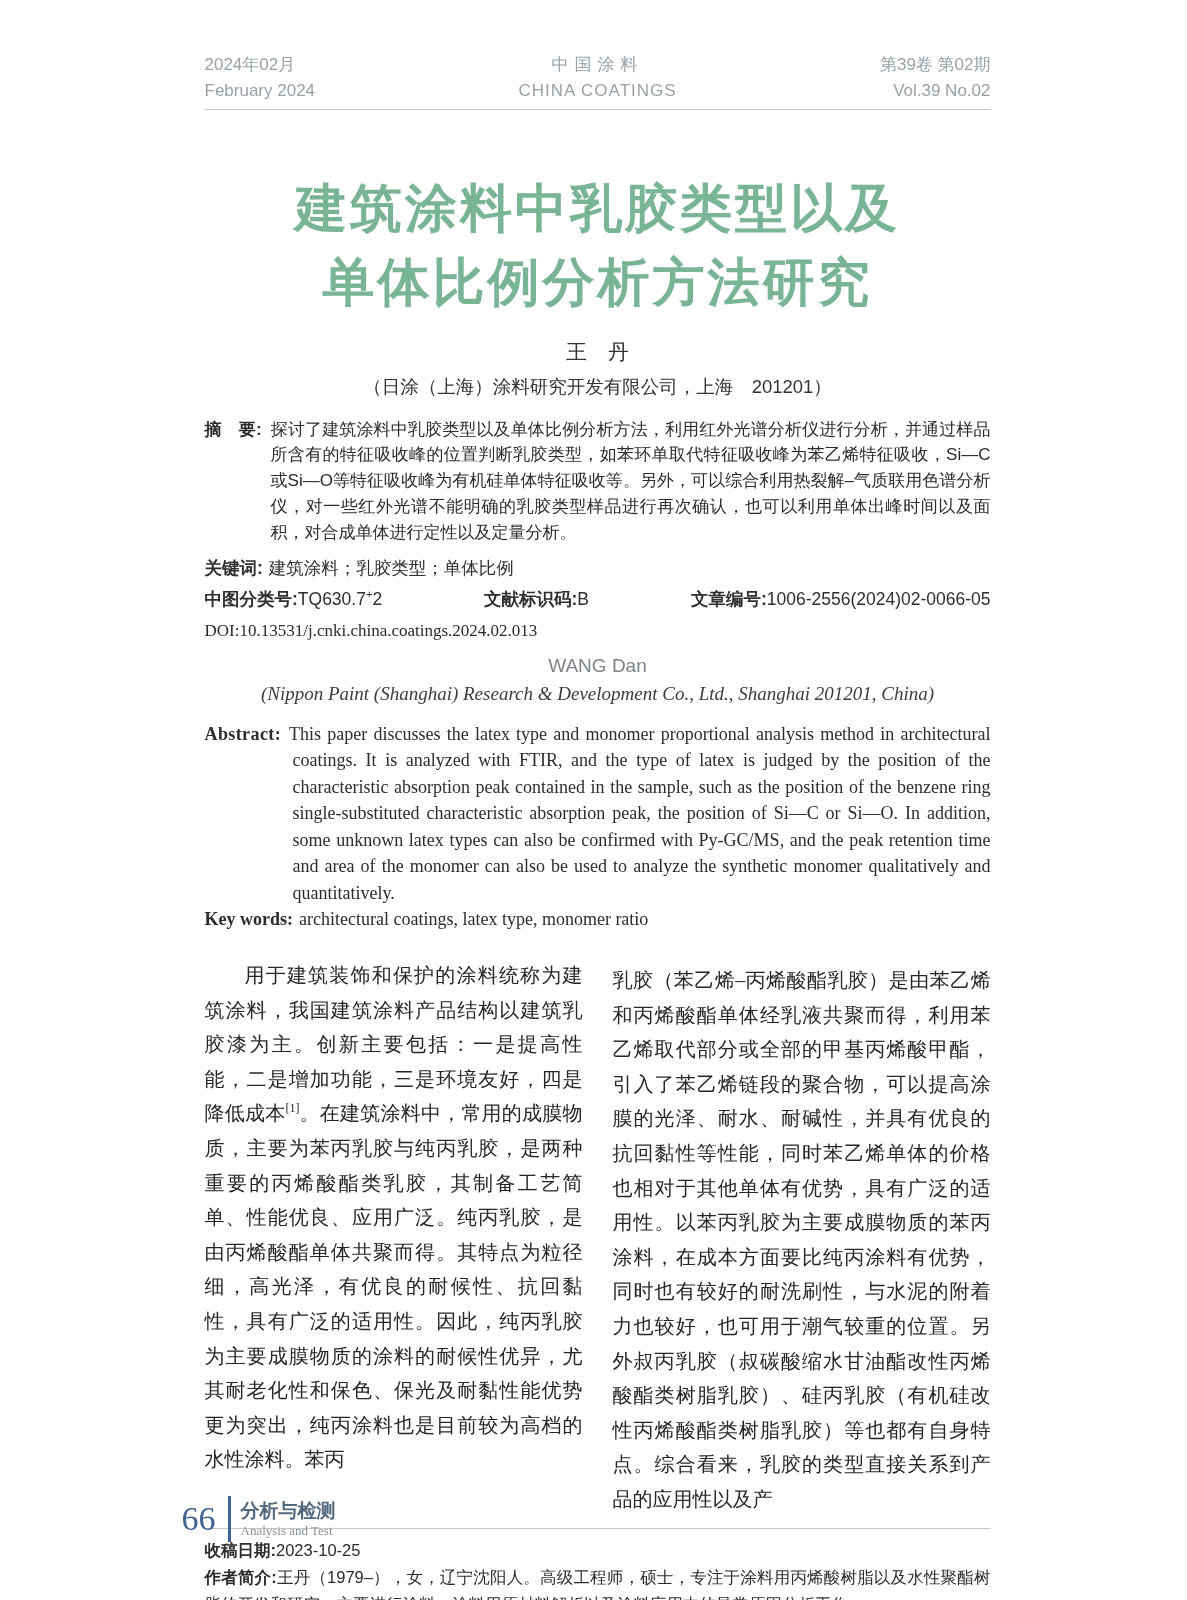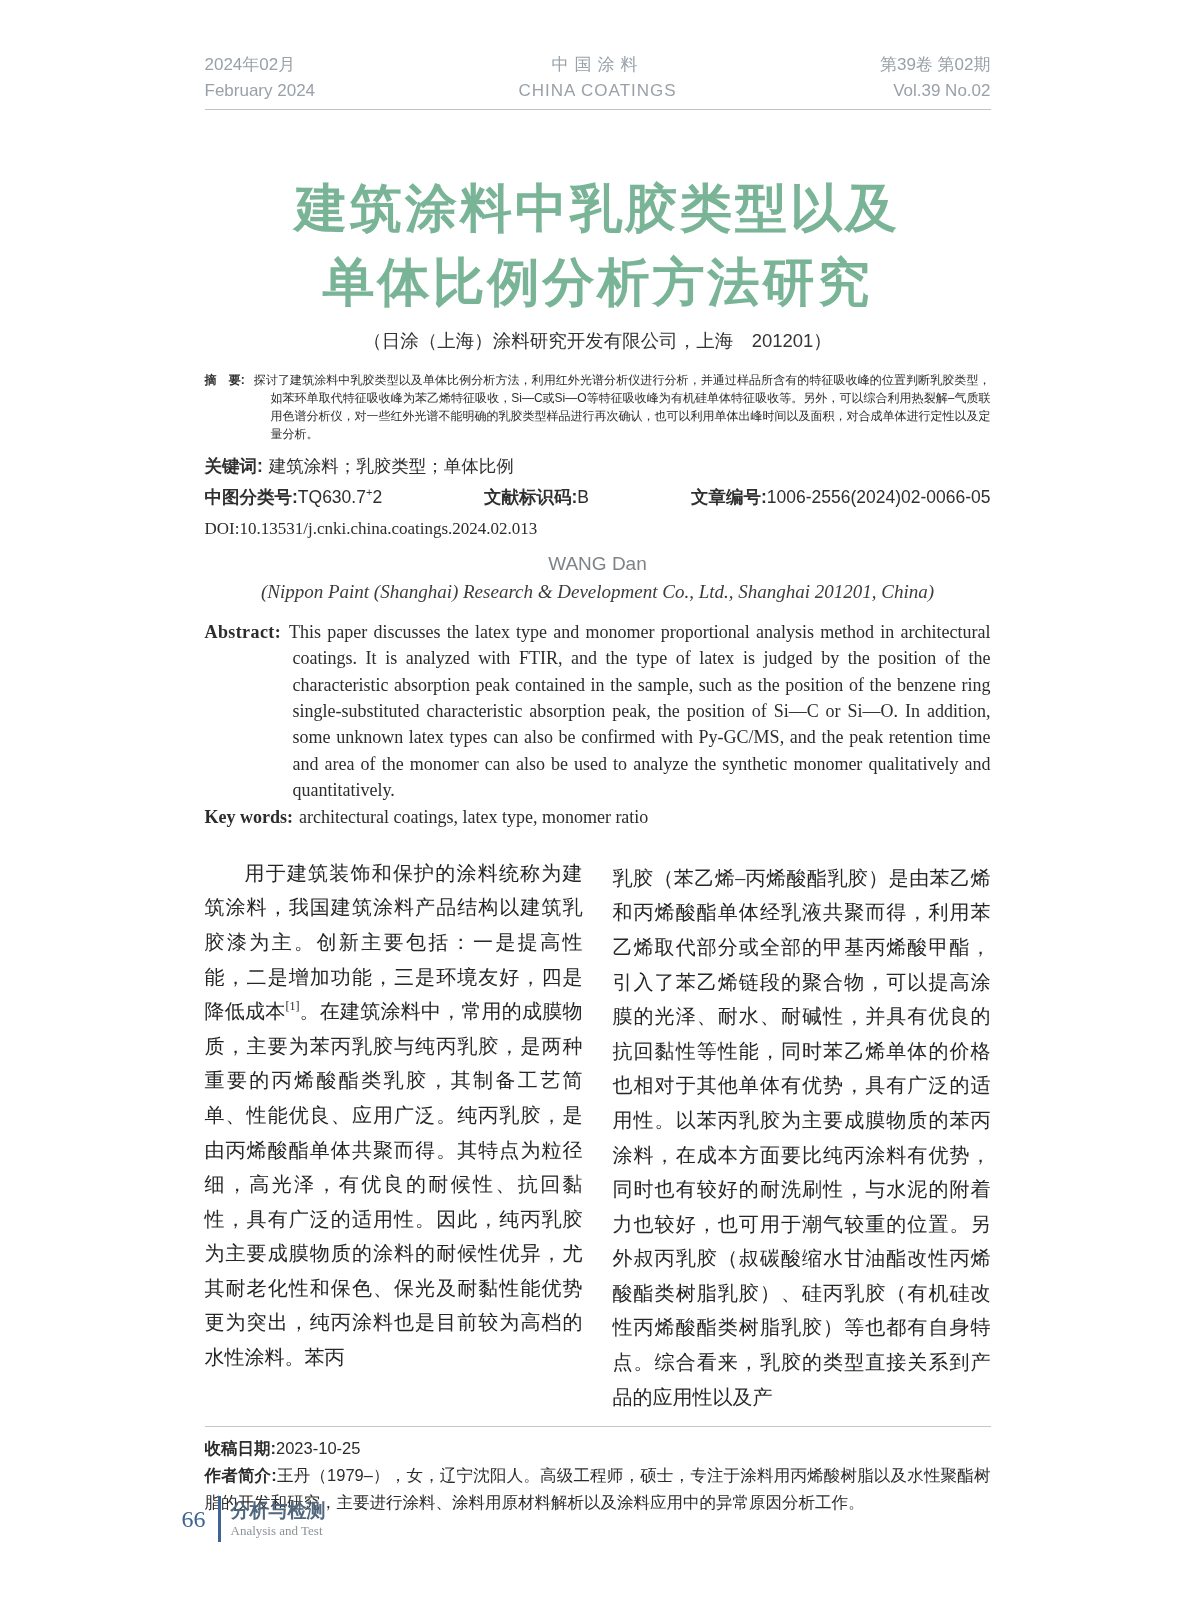--- a/index.html
+++ b/index.html
@@ -22,21 +22,21 @@
   .jheader .h-right { text-align:right; }
   .rule { border:none; border-top:1px solid #bfc4c8; margin-top:6px; }
 
   
   .title-zh { margin-top:62px; text-align:center; color:#79b497;
     font-size:52px; font-weight:800; line-height:1.42; letter-spacing:3px; }
   .author-zh { margin-top:18px; text-align:center; font-size:21px; color:#333; }
   .affil-zh { margin-top:8px; text-align:center; font-size:18.5px; color:#333; }
 
   
-  .abs-zh { margin-top:18px; font-size:12px; line-height:1.52;
+  .abs-zh { margin-top:18px; font-size:17px; line-height:1.52;
     text-align:justify; padding-left:66px; text-indent:-66px; color:#2c2c2c; }
   .lbl { font-weight:700; }
   .abs-zh .lbl { margin-right:9px; }
   .kw-zh { margin-top:10px; font-size:17.5px; }
   .kw-zh .lbl { margin-right:6px; }
   .class-row { margin-top:7px; display:flex; justify-content:space-between;
     font-size:17.5px; }
   .class-row sup { font-size:11px; }
   .doi { margin-top:10px; font-size:17px;
     font-family:"Liberation Serif","DejaVu Serif",serif; color:#2c2c2c; }
@@ -73,21 +73,21 @@
   
   .rule2 { margin-top:12px; border-top:1px solid #c3c7ca; }
   .footnote { margin-top:8px; font-size:16.5px; line-height:1.62;
     text-align:justify; color:#2c2c2c; }
   .footnote .lbl { font-weight:700; }
 
   
   .page-footer { position:absolute; left:112px; top:1496px;
     display:flex; align-items:center; }
   .pf-num { font-family:"Liberation Serif","DejaVu Serif",serif;
-    font-size:24px; color:#3e6493; margin-right:12px; }
+    font-size:34px; color:#3e6493; margin-right:12px; }
   .pf-bar { width:3px; height:46px; background:#3e6493; margin-right:10px; }
   .pf-zh { font-size:19px; font-weight:700; color:#51677d; line-height:1.25; }
   .pf-en { font-family:"Liberation Serif","DejaVu Serif",serif;
     font-size:13px; color:#8d9297; line-height:1.2; }
 </style>
 </head>
 <body>
 
 <div class="page">
   <div class="content">
@@ -105,20 +105,21 @@
         <div class="zh">第39卷 第02期</div>
         <div class="en">Vol.39  No.02</div>
       </div>
     </div>
     <hr class="rule">
 
     <h1 class="title-zh">
       <span style="display:block">建筑涂料中乳胶类型以及</span>
       <span style="display:block">单体比例分析方法研究</span>
     </h1>
+    <div class="author-zh">王　丹</div>
     <div class="affil-zh">（日涂（上海）涂料研究开发有限公司，上海　201201）</div>
 
     <p class="abs-zh"><span class="lbl">摘　要:</span><span>探讨了建筑涂料中乳胶类型以及单体比例分析方法，利用红外光谱分析仪进行分析，并通过样品所含有的特征吸收峰的位置判断乳胶类型，如苯环单取代特征吸收峰为苯乙烯特征吸收，Si—C或Si—O等特征吸收峰为有机硅单体特征吸收等。另外，可以综合利用热裂解–气质联用色谱分析仪，对一些红外光谱不能明确的乳胶类型样品进行再次确认，也可以利用单体出峰时间以及面积，对合成单体进行定性以及定量分析。</span></p>
     <p class="kw-zh"><span class="lbl">关键词:</span><span>建筑涂料；乳胶类型；单体比例</span></p>
 
     <div class="class-row">
       <span><span class="lbl">中图分类号:</span><span>TQ630.7</span><sup>+</sup><span>2</span></span>
       <span><span class="lbl">文献标识码:</span><span>B</span></span>
       <span><span class="lbl">文章编号:</span><span>1006-2556(2024)02-0066-05</span></span>
     </div>

